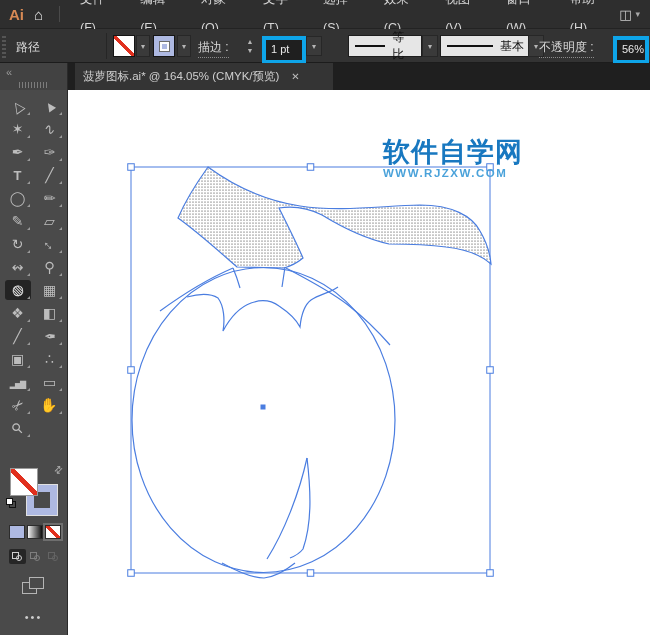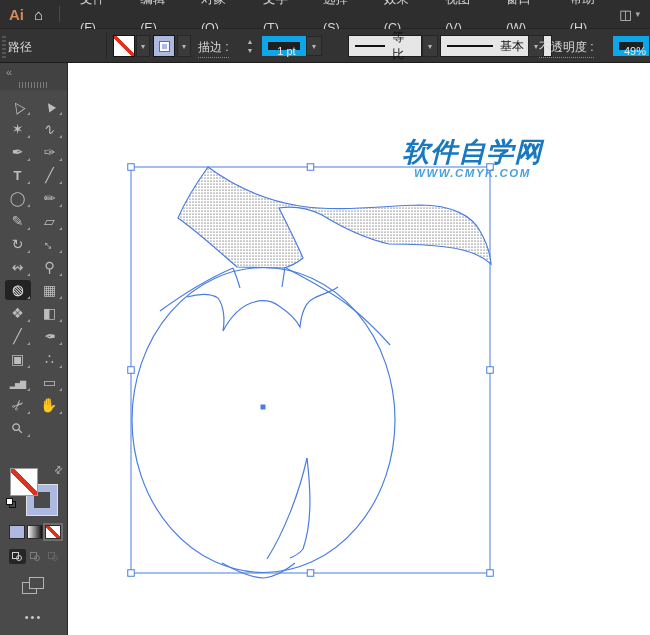--- a/index.html
+++ b/index.html
@@ -27,22 +27,22 @@
   .ob-ul{border-bottom:1px dotted #8a8a8a;padding-bottom:1px;}
   .ob-vline{position:absolute;left:106px;top:4px;width:1px;height:26px;background:#262626;}
   .swatch{position:absolute;top:6px;width:22px;height:22px;border:1px solid #151515;}
   .sw-none{background:#fff;background-image:linear-gradient(45deg,transparent 44%,#e1301e 44%,#e1301e 56%,transparent 56%);}
   .sw-stroke{background:#aeb9e2;display:flex;align-items:center;justify-content:center;}
   .sw-stroke i{display:block;width:9px;height:9px;border:2px solid #fdfdfd;outline:1px solid #6c6c6c;}
   .chev{position:absolute;top:6px;width:14px;height:22px;background:#3a3a3a;border:1px solid #272727;
     color:#b5b5b5;font-size:8px;text-align:center;line-height:22px;}
   .stepper{position:absolute;left:244px;top:7px;width:12px;height:20px;color:#b5b5b5;font-size:7px;
     display:flex;flex-direction:column;align-items:center;justify-content:center;line-height:9px;}
-  .darkfield{position:absolute;top:7px;height:20px;background:#1f1f1f;border:6px solid #0ea5e9;
-    color:#eaeaea;font-size:11px;line-height:18px;padding-left:5px;text-align:center;}
+  .darkfield{position:absolute;top:7px;height:28px;background:#1f1f1f;border:4px solid #0ea5e9;
+    color:#eaeaea;font-size:11px;line-height:18px;padding-left:5px;}
   .lightbox{position:absolute;top:6px;height:22px;background:#e6e6e6;border:1px solid #1e1e1e;
     display:flex;align-items:center;padding:0 6px;color:#111;font-size:12px;}
   .lline{display:inline-block;height:2px;background:#111;margin-right:7px;}
 
   
   .tabbar{position:absolute;left:68px;top:63px;width:582px;height:27px;background:#1f1f1f;}
   .tab{position:absolute;left:7px;top:0;height:27px;width:258px;background:#343434;
     display:flex;align-items:center;padding:0 8px;}
   .tab-title{color:#cfcfcf;font-size:11.5px;white-space:nowrap;}
   .tab-close{color:#bdbdbd;font-size:10px;margin-left:12px;}
@@ -90,21 +90,21 @@
 
   .scrmode{position:absolute;left:22px;top:514px;width:24px;height:18px;}
   .scrmode .r1{position:absolute;left:0;top:5px;width:15px;height:12px;border:1px solid #b5b5b5;}
   .scrmode .r2{position:absolute;left:7px;top:0;width:15px;height:12px;border:1px solid #b5b5b5;background:#4a4a4a;}
   .tb-more{position:absolute;left:0;top:548px;width:100%;text-align:center;color:#cdcdcd;
     font-size:11px;letter-spacing:2px;}
 
   
   .canvas{position:absolute;left:68px;top:90px;width:582px;height:545px;background:#ffffff;}
   .art{position:absolute;left:0;top:0;}
-  .wm{position:absolute;left:322px;top:48px;width:165px;text-align:center;z-index:5;font-style:italic;}
+  .wm{position:absolute;left:315px;top:48px;width:165px;text-align:left;z-index:5;}
   .wm1{font-size:27px;font-weight:bold;color:#1878c0;line-height:29px;letter-spacing:1px;}
   .wm2{font-size:11.5px;font-weight:bold;color:#4aa2da;letter-spacing:1.5px;line-height:13px;}
   .fs8{font-size:8px;letter-spacing:-1px;}
   .fsT{font-size:13px;font-weight:bold;}
 </style>
 </head>
 <body>
 
 <div id="app">
 
@@ -125,21 +125,21 @@
         <span class="mi">帮助(H)</span>
       </div>
     <div class="ws-box">
       <span class="ws-ic">◫</span>
       <span class="ws-ch">▾</span>
     </div>
   </div>
 
   <div class="optbar">
     <span class="grip"></span>
-    <span class="ob-label" style="left:8px">路径</span>
+    <span class="ob-label" style="left:16px">路径</span>
     <span class="ob-vline"></span>
 
     <span class="swatch sw-none" style="left:113px"></span>
     <span class="chev" style="left:136px">▾</span>
 
     <span class="swatch sw-stroke" style="left:153px">
         <i></i>
       </span>
     <span class="chev" style="left:177px">▾</span>
 
@@ -150,30 +150,36 @@
     </span>
     <span class="darkfield" style="left:262px;width:44px">1 pt</span>
     <span class="chev" style="left:306px;top:7px;height:20px;line-height:20px;width:16px">▾</span>
 
     <span class="lightbox" style="left:348px;width:74px">
       <span class="lline" style="width:32px"></span>
       <span>等比</span>
     </span>
     <span class="chev" style="left:422px;width:16px">▾</span>
 
-    <span class="lightbox" style="left:440px;width:112px">
+    <span class="lightbox" style="left:440px;width:102px">
       <span class="lline" style="width:46px"></span>
       <span>基本</span>
     </span>
     <span class="chev" style="left:528px;width:16px">▾</span>
 
     <span class="ob-label ob-ul" style="left:539px">不透明度 :</span>
-    <span class="darkfield" style="left:613px;width:36px">49%</span>
-  </div>
-
+    <span class="darkfield" style="left:613px;width:36px">56%</span>
+  </div>
+
+  <div class="tabbar">
+    <div class="tab">
+      <span class="tab-title">菠萝图标.ai* @ 164.05% (CMYK/预览)</span>
+      <span class="tab-close">✕</span>
+    </div>
+  </div>
 
   <div class="toolbar">
     <div class="tb-head">
       <span class="tb-collapse">«</span>
       <span class="tb-grip"></span>
     </div>
     <div class="tools">
 
     <div class="tool"><span class="glyph" style="transform: rotate(-35deg);">△</span></div>
         <div class="tool"><span class="glyph" style="transform: rotate(-35deg);">▲</span></div>
@@ -305,17 +311,17 @@
           <rect x="486.75" y="366.75" width="6.5" height="6.5"></rect>
           <rect x="127.75" y="569.75" width="6.5" height="6.5"></rect>
           <rect x="307.25" y="569.75" width="6.5" height="6.5"></rect>
           <rect x="486.75" y="569.75" width="6.5" height="6.5"></rect>
         </g>
       </g>
     </svg>
 
     <div class="wm">
       <div class="wm1">软件自学网</div>
-      <div class="wm2">WWW.CMYK.COM</div>
+      <div class="wm2">WWW.RJZXW.COM</div>
     </div>
   </div>
 
 </div>
 
 </body></html>

